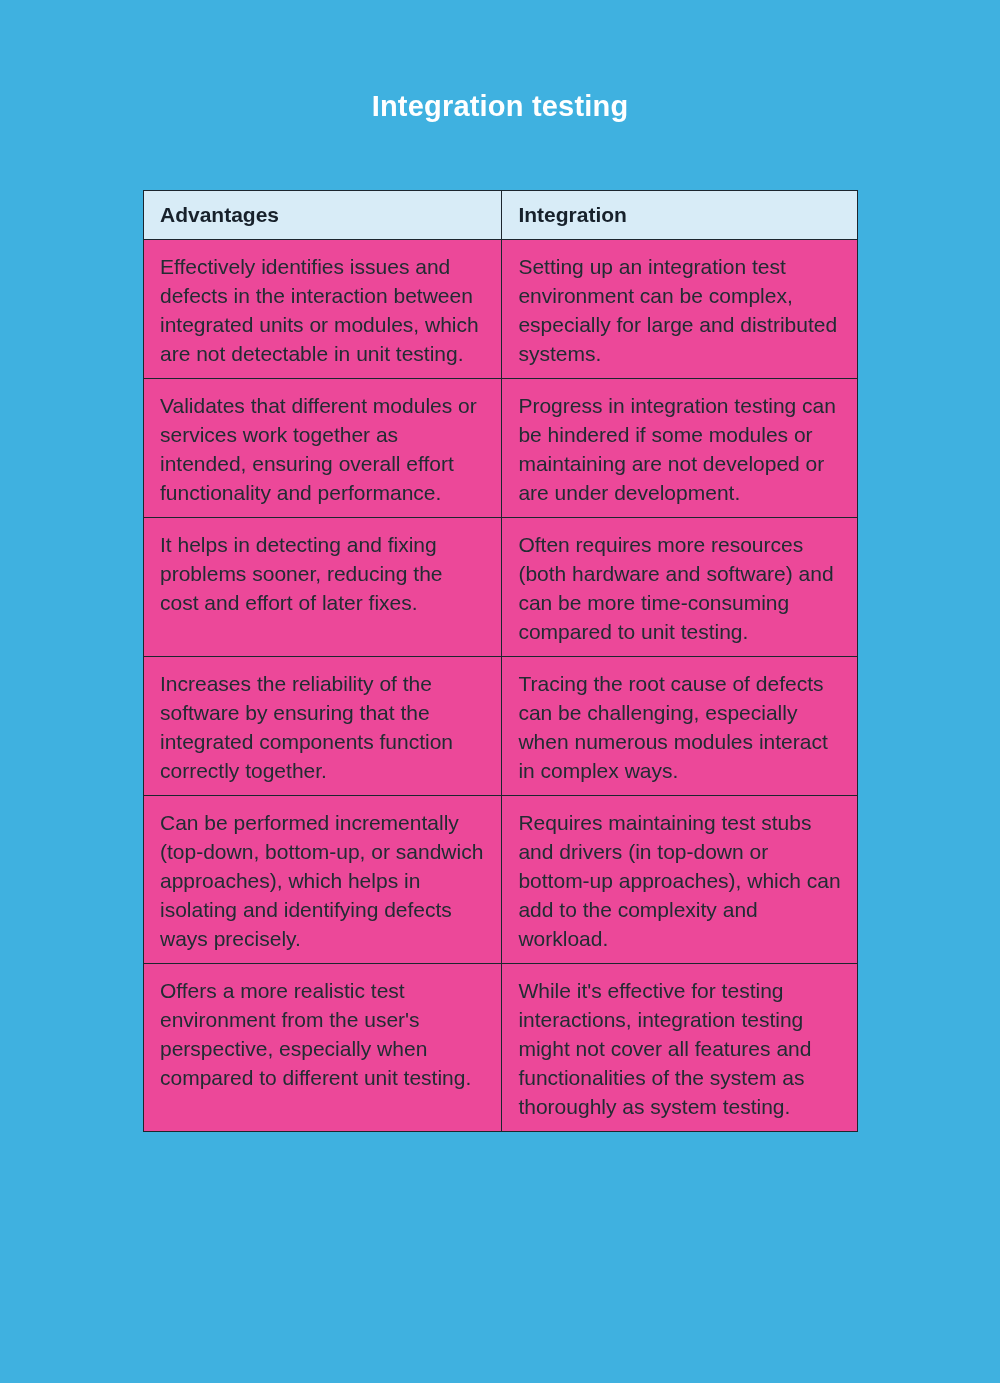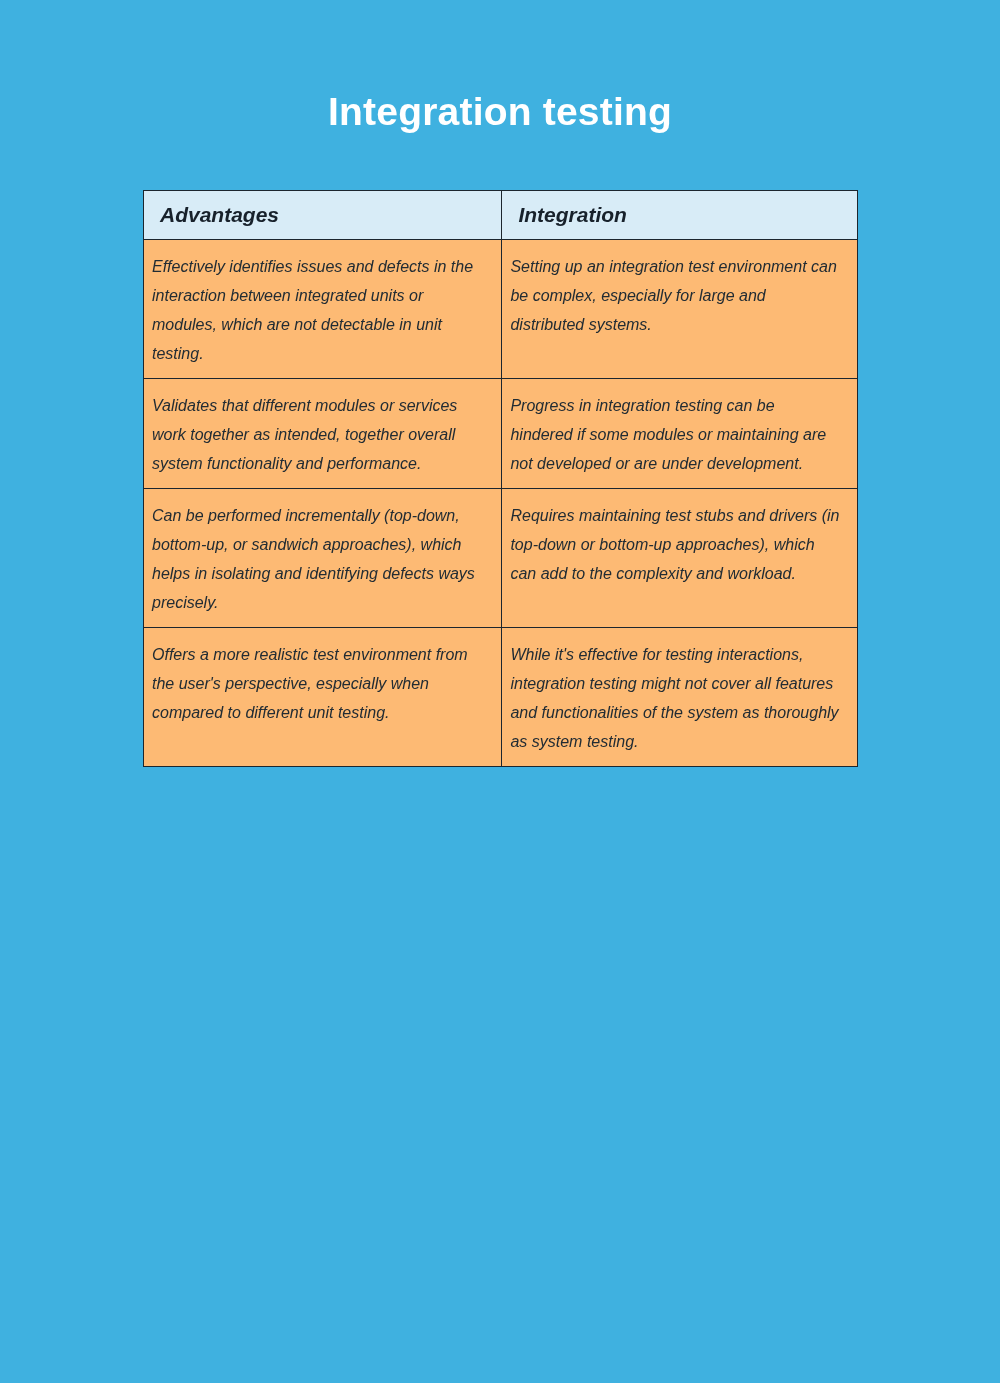--- a/index.html
+++ b/index.html
@@ -12,57 +12,56 @@
     background: #3fb1e0;
     font-family: "Liberation Sans", "DejaVu Sans", sans-serif;
     position: relative;
     overflow: hidden;
   }
   .page-title {
     margin: 0;
     padding-top: 90px;
     text-align: center;
     color: #ffffff;
-    font-size: 39px;
+    font-size: 29px;
     font-weight: 700;
     letter-spacing: 0.2px;
   }
   .table-wrap {
     position: absolute;
     left: 143px;
     top: 190px;
     width: 715px;
   }
   table.info-table {
     width: 100%;
     border-collapse: collapse;
     background: #ffffff;
     table-layout: fixed;
   }
   table.info-table th,
   table.info-table td {
     border: 1.6px solid #1c262e;
     vertical-align: top;
     text-align: left;
-    font-style: italic;
   }
   table.info-table th {
     background: #d8ecf7;
     color: #17212b;
     font-size: 21px;
     font-weight: 700;
     padding: 12px 16px 12px 16px;
   }
   table.info-table td {
-    background: #fdba74;
+    background: #ec4899;
     color: #222c33;
-    font-size: 16px;
+    font-size: 21px;
     font-weight: 400;
     line-height: 29px;
-    padding: 12px 16px 10px 8px;
+    padding: 12px 16px 10px 16px;
   }
   col.c-adv { width: 50.2%; }
   col.c-lim { width: 49.8%; }
 </style>
 </head>
 <body>
 
 <h1 class="page-title">Integration testing</h1>
 
 <div class="table-wrap">
@@ -76,22 +75,30 @@
         <th>Advantages</th>
         <th>Integration</th>
       </tr>
     </thead>
     <tbody>
       <tr>
         <td>Effectively identifies issues and defects in the interaction between integrated units or modules, which are not detectable in unit testing.</td>
         <td>Setting up an integration test environment can be complex, especially for large and distributed systems.</td>
       </tr>
       <tr>
-        <td>Validates that different modules or services work together as intended, together overall system functionality and performance.</td>
+        <td>Validates that different modules or services work together as intended, ensuring overall effort functionality and performance.</td>
         <td>Progress in integration testing can be hindered if some modules or maintaining are not developed or are under development.</td>
+      </tr>
+      <tr>
+        <td>It helps in detecting and fixing problems sooner, reducing the cost and effort of later fixes.</td>
+        <td>Often requires more resources (both hardware and software) and can be more time-consuming compared to unit testing.</td>
+      </tr>
+      <tr>
+        <td>Increases the reliability of the software by ensuring that the integrated components function correctly together.</td>
+        <td>Tracing the root cause of defects can be challenging, especially when numerous modules interact in complex ways.</td>
       </tr>
       <tr>
         <td>Can be performed incrementally (top-down, bottom-up, or sandwich approaches), which helps in isolating and identifying defects ways precisely.</td>
         <td>Requires maintaining test stubs and drivers (in top-down or bottom-up approaches), which can add to the complexity and workload.</td>
       </tr>
       <tr>
         <td>Offers a more realistic test environment from the user's perspective, especially when compared to different unit testing.</td>
         <td>While it's effective for testing interactions, integration testing might not cover all features and functionalities of the system as thoroughly as system testing.</td>
       </tr>
     </tbody>

